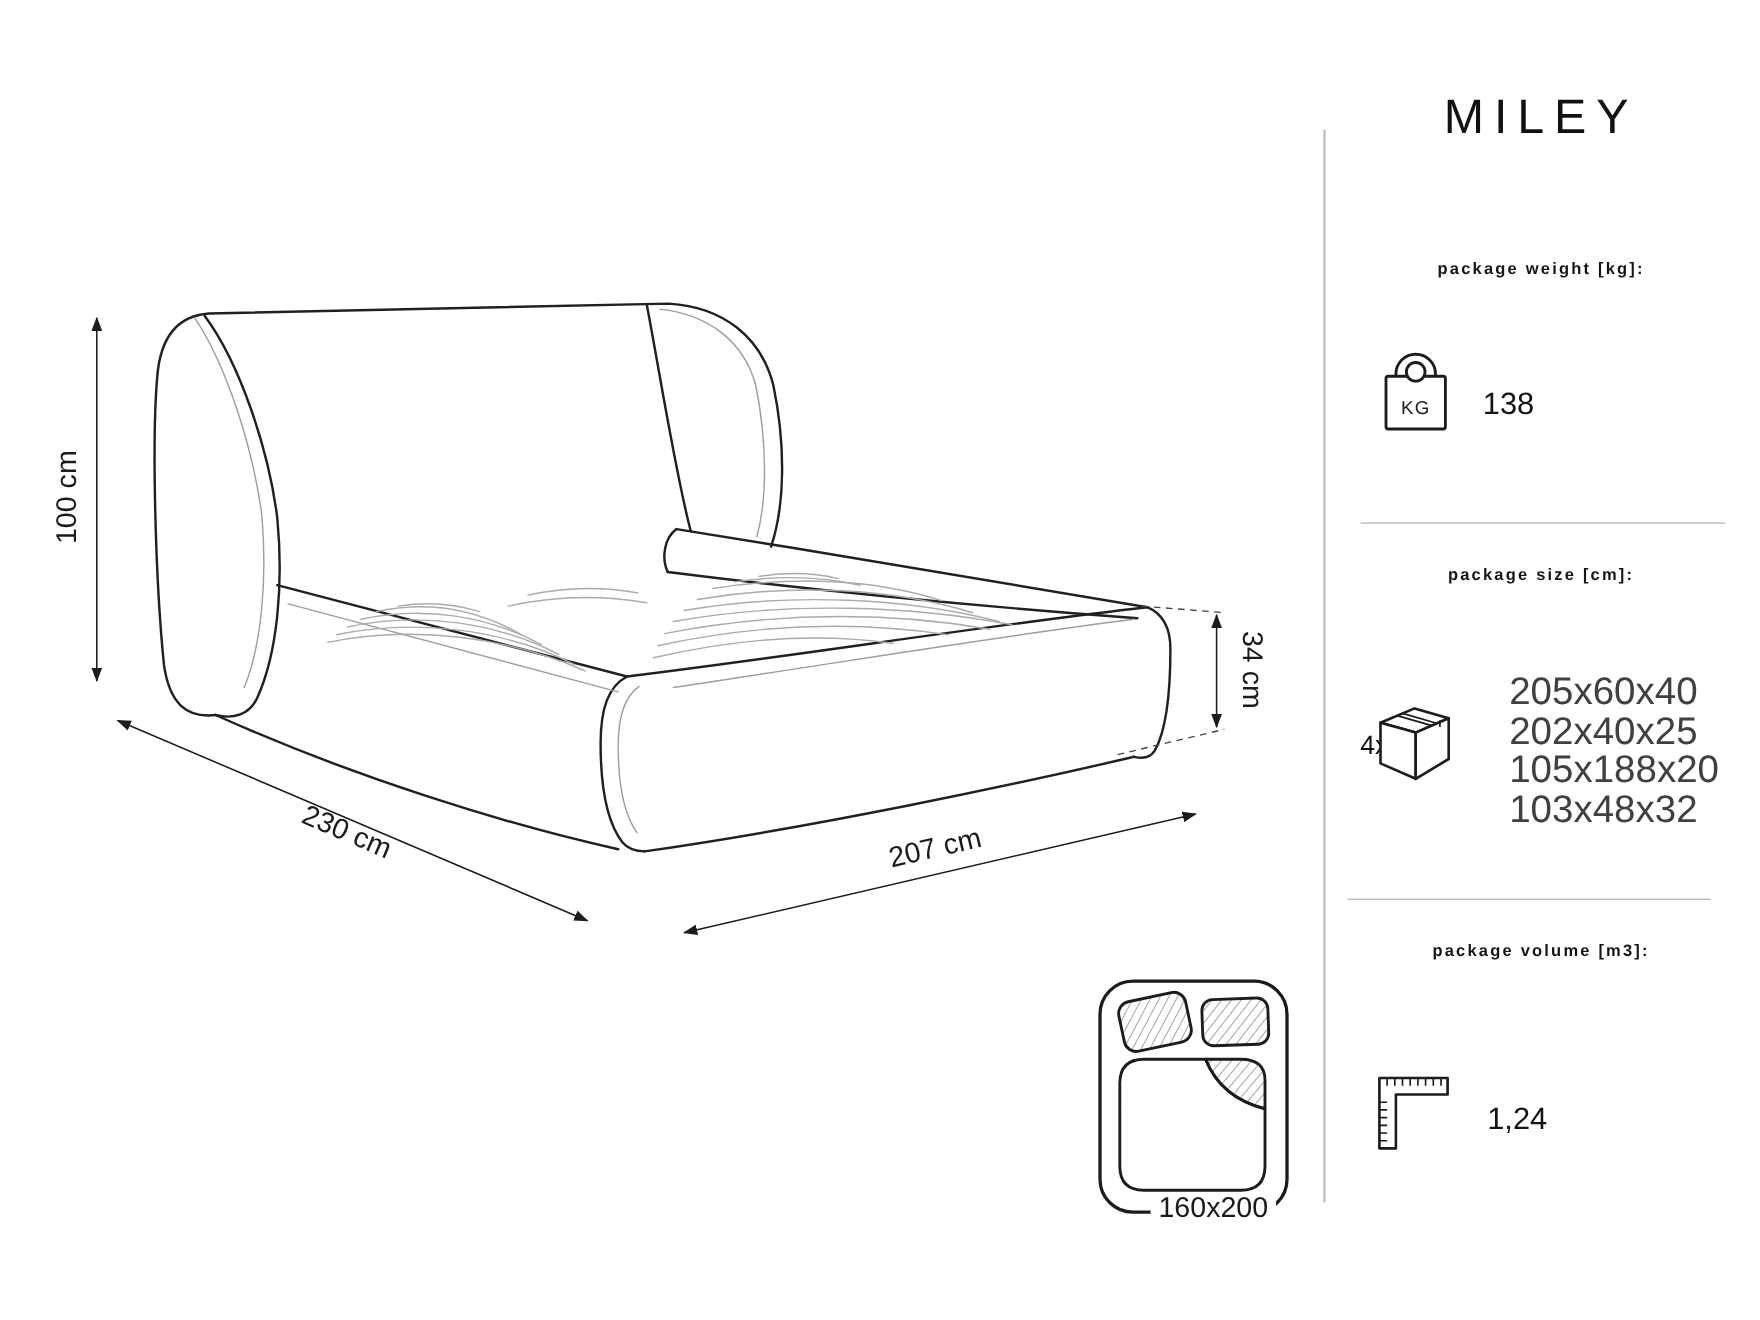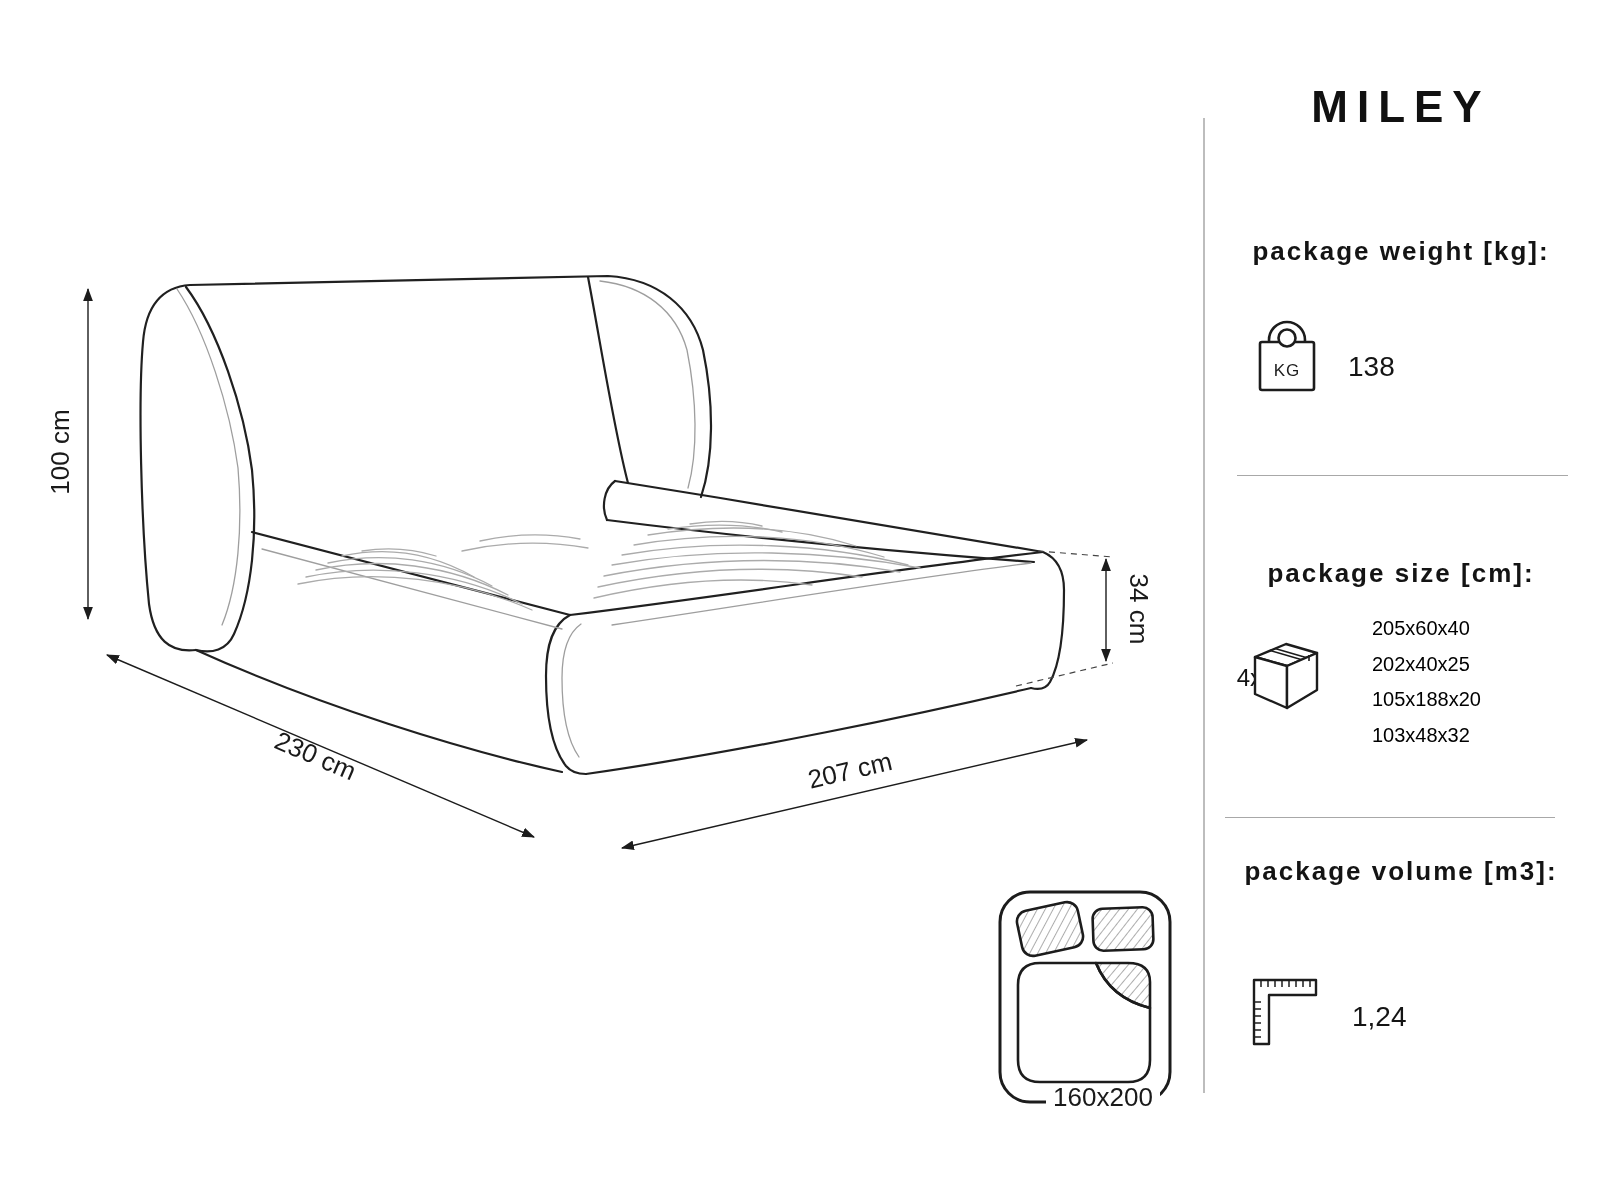--- a/index.html
+++ b/index.html
@@ -6,39 +6,39 @@
   body{
     width:1600px;height:1200px;overflow:hidden;background:#ffffff;
     font-family:"Liberation Sans", sans-serif;color:#161616;
   }
   .stage{position:relative;width:1600px;height:1200px;background:#fff;}
   .drawing{position:absolute;left:0;top:0;}
   .v-line{position:absolute;left:1203px;top:118px;width:2px;height:975px;background:#bdbdbd;}
   .panel-el{position:absolute;}
   .title{
     left:1205px;top:82px;width:392px;margin:0;text-align:center;
-    font-size:44px;font-weight:700;letter-spacing:9px;color:#111;
+    font-size:44px;font-weight:400;letter-spacing:9px;color:#111;
   }
   .sec-label{
     left:1205px;width:392px;text-align:center;
-    font-size:26px;font-weight:700;letter-spacing:2px;color:#141414;
+    font-size:15px;font-weight:700;letter-spacing:2px;color:#141414;
   }
   .sec-label.weight{top:236px;}
-  .sec-label.size{top:514px;margin-top:44px;}
+  .sec-label.size{top:514px;}
   .sec-label.volume{top:856px;}
   .hr{position:absolute;height:0;border-top:1.6px solid #a8a8a8;}
   .hr.d1{left:1237px;top:475px;width:331px;}
   .hr.d2{left:1225px;top:817px;width:330px;}
   .spec-value{
     position:absolute;font-size:28px;font-weight:400;color:#141414;text-align:left;width:100px;
   }
   .val-weight{left:1348px;top:351px;}
   .val-volume{left:1352px;top:1001px;}
   .qty{position:absolute;left:1210px;top:664px;width:52px;text-align:right;font-size:24px;color:#141414;}
-  .sizes{position:absolute;left:1372px;top:611px;font-size:20px;line-height:35.5px;color:#000000;}
+  .sizes{position:absolute;left:1372px;top:611px;font-size:35px;line-height:35.5px;color:#404040;}
   .icon-svg{position:absolute;}
   svg text{font-family:"Liberation Sans", sans-serif;}
 </style>
 </head>
 <body>
 
 <div class="stage">
 
   <svg class="drawing" width="1200" height="1200" viewBox="0 0 1200 1200">
     <defs>

